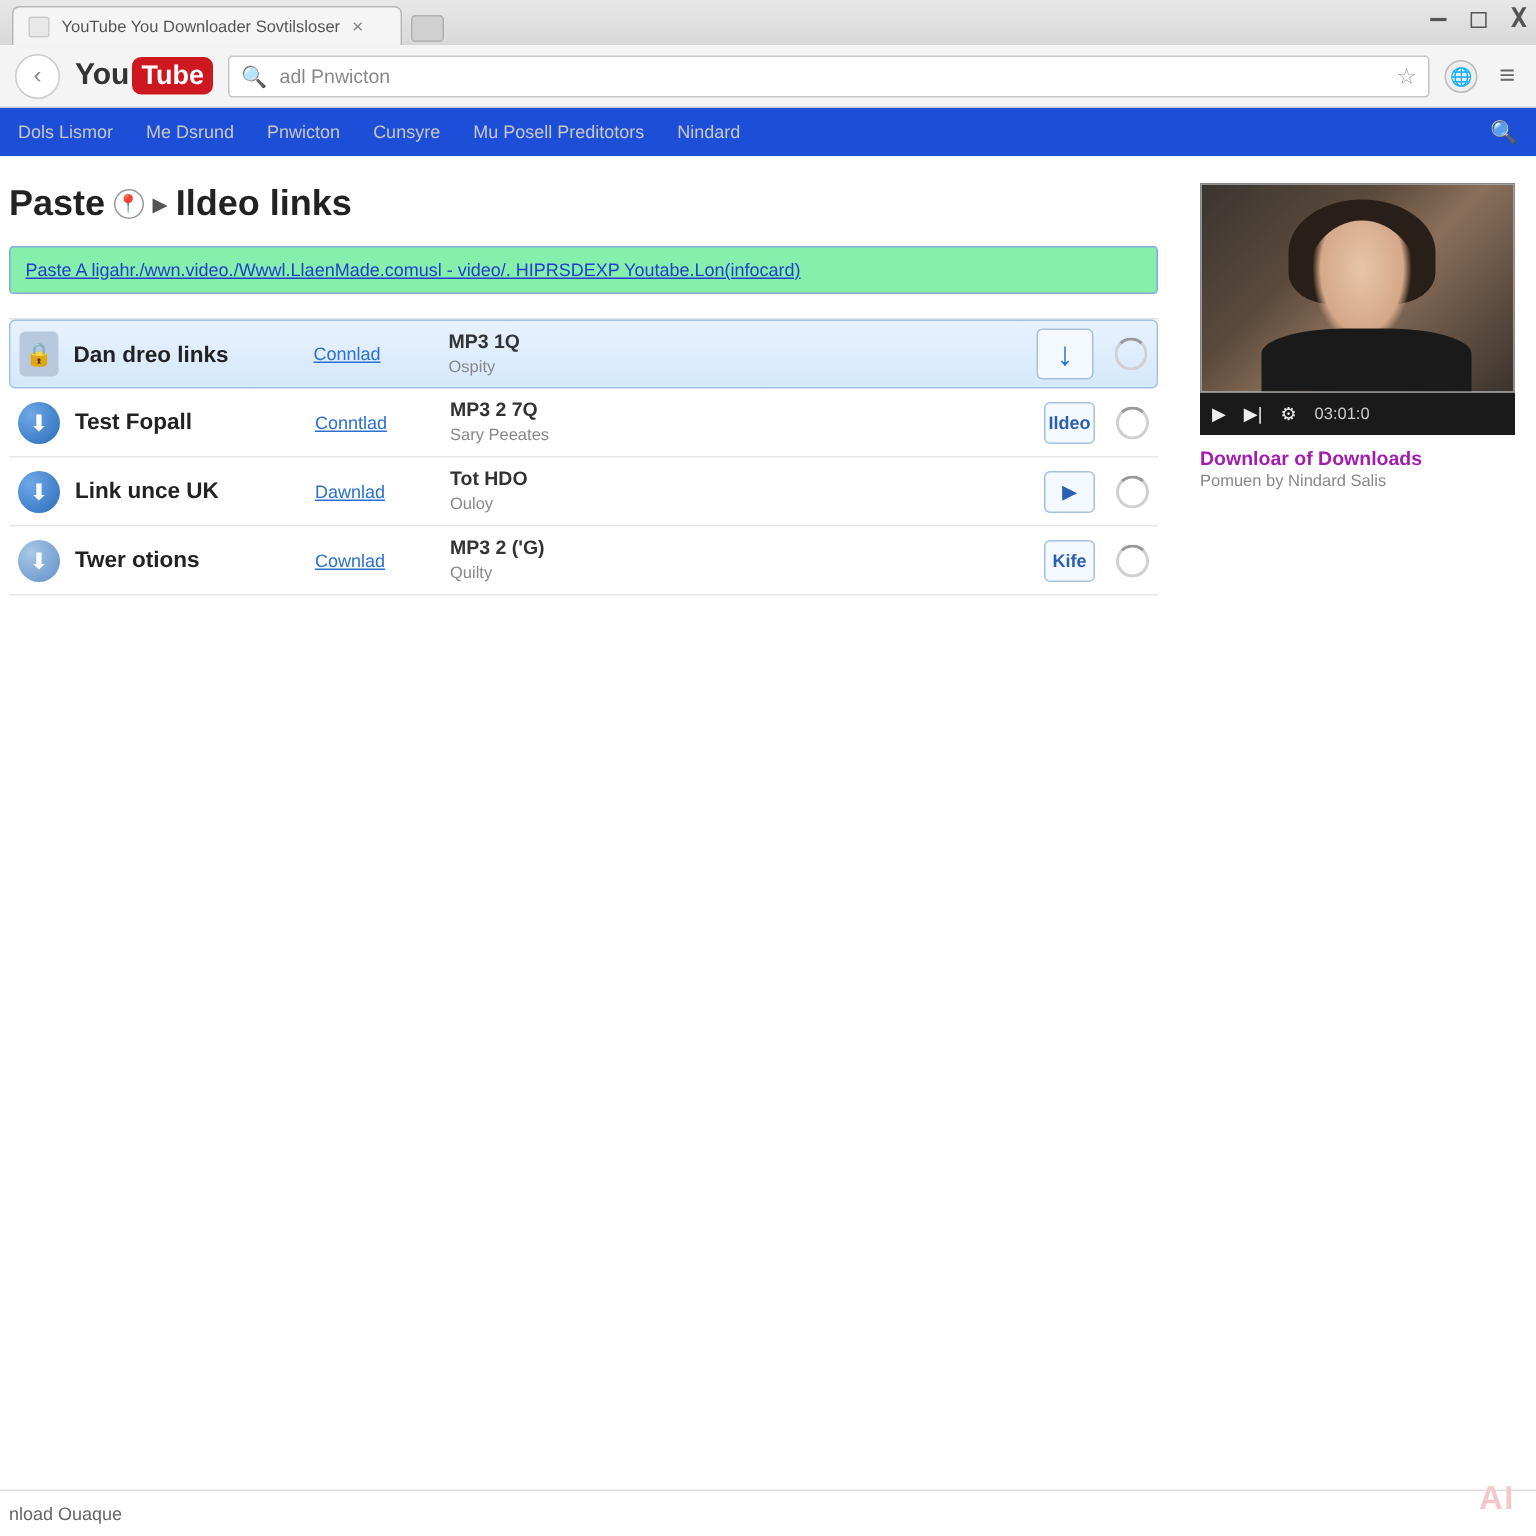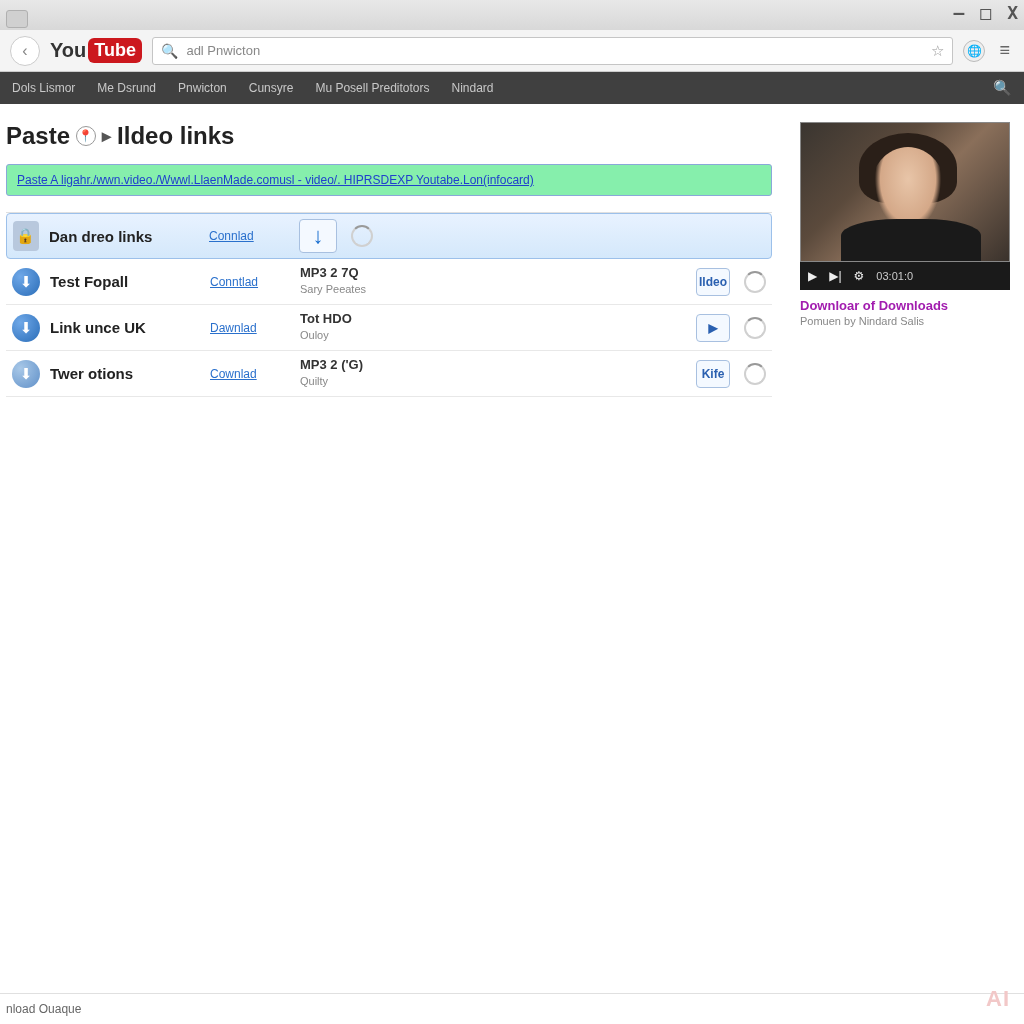--- a/index.html
+++ b/index.html
@@ -18,21 +18,21 @@
 .navback { width:30px; height:30px; border:1px solid #ccc; border-radius:50%; background:#fff; display:flex; align-items:center; justify-content:center; font-size:16px; color:#888; }
 .yt-logo { display:flex; align-items:center; font-weight:bold; font-size:20px; color:#333; gap:2px; }
 .yt-logo .tube { background:#cc181e; color:#fff; border-radius:6px; padding:2px 6px; font-size:18px; }
 .addrbar { flex:1; height:28px; border:1px solid #c5c5c5; border-radius:3px; background:#fff; display:flex; align-items:center; padding:0 8px; gap:8px; color:#888; font-size:13px; }
 .addrbar .mag { font-size:14px; }
 .addrbar .star { margin-left:auto; color:#999; font-size:15px; }
 .ext-icon { width:22px; height:22px; border-radius:50%; border:1px solid #bbb; background:#eee; display:flex; align-items:center; justify-content:center; font-size:12px; color:#666; }
 .menu-icon { font-size:18px; color:#666; padding:0 4px; }
 
 
-.darknav { height:32px; background:#404040; display:flex; align-items:center; padding:0 12px; gap:22px; font-size:12px; color:#c8c8c8; }
+.darknav { height:32px; background:#1d4ed8; display:flex; align-items:center; padding:0 12px; gap:22px; font-size:12px; color:#c8c8c8; }
 .darknav span { cursor:pointer; white-space:nowrap; }
 .darknav .nav-search { margin-left:auto; font-size:15px; color:#ddd; }
 
 
 .content { display:flex; padding:18px 14px 0 6px; gap:28px; }
 .left { flex:1; min-width:0; }
 .right { width:210px; flex-shrink:0; }
 
 .heading { font-size:24px; font-weight:bold; color:#222; display:flex; align-items:center; gap:6px; margin-bottom:14px; }
 .heading .pin { display:inline-flex; width:20px; height:20px; border:1px solid #999; border-radius:50%; align-items:center; justify-content:center; font-size:12px; color:#777; }
@@ -69,20 +69,25 @@
 
 
 .footer { position:absolute; bottom:8px; left:6px; font-size:12px; color:#666; }
 .footer-line { position:absolute; bottom:30px; left:0; right:0; height:1px; background:#e0e0e0; }
 .watermark { position:absolute; bottom:12px; right:14px; font-size:22px; font-weight:bold; color:#f2c8c8; letter-spacing:1px; }
 </style>
 </head>
 <body>
 
 <div class="titlebar">
+  <div class="tab">
+    <span class="fav"></span>
+    <span>YouTube You Downloader Sovtilsloser</span>
+    <span class="tab-x">×</span>
+  </div>
   <div class="newtab"></div>
   <div class="win-controls">
     <span>—</span>
     <span>□</span>
     <span>X</span>
   </div>
 </div>
 
 <div class="addrrow">
   <div class="navback">‹</div>
@@ -122,20 +127,21 @@
     <div class="paste-box">
       <a>Paste A ligahr./wwn.video./Wwwl.LlaenMade.comusl - video/. HIPRSDEXP Youtabe.Lon(infocard)</a>
     </div>
 
     <div class="rows">
 
       <div class="row sel">
         <span class="ico">🔒</span>
         <span class="title">Dan dreo links</span>
         <span class="dl-link">Connlad</span>
+        <span class="fmt"><b>MP3 1Q</b><br><span class="sub">Ospity</span></span>
         <span class="act-btn bigarrow">↓</span>
         <span class="spin"></span>
       </div>
 
       <div class="row">
         <span class="ico">⬇</span>
         <span class="title">Test Fopall</span>
         <span class="dl-link">Conntlad</span>
         <span class="fmt"><b>MP3 2 7Q</b><br><span class="sub">Sary Peeates</span></span>
         <span class="act-btn">Ildeo</span>

